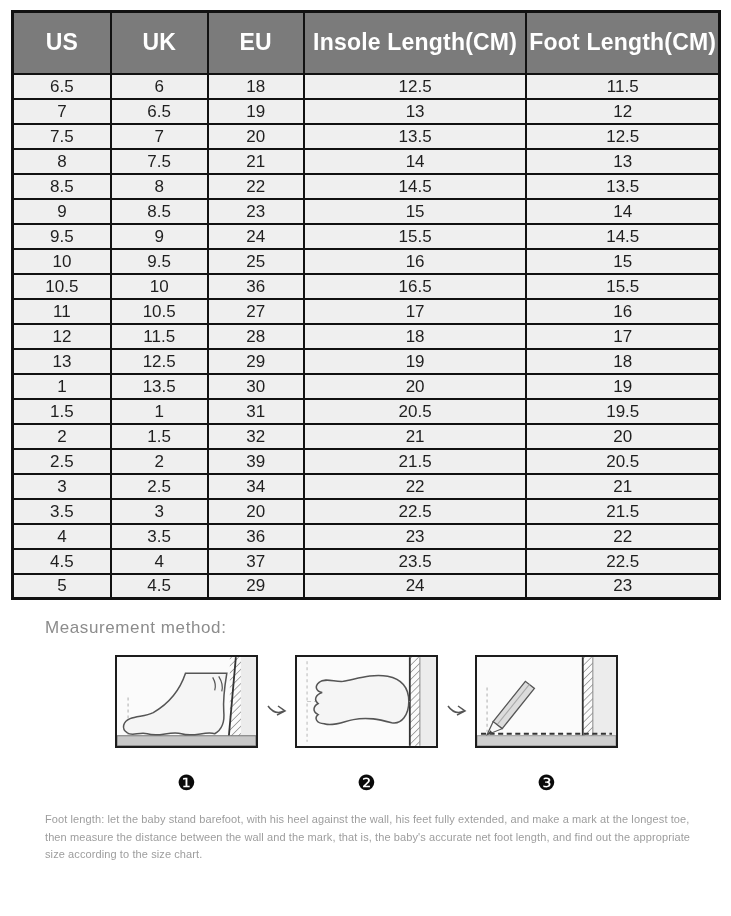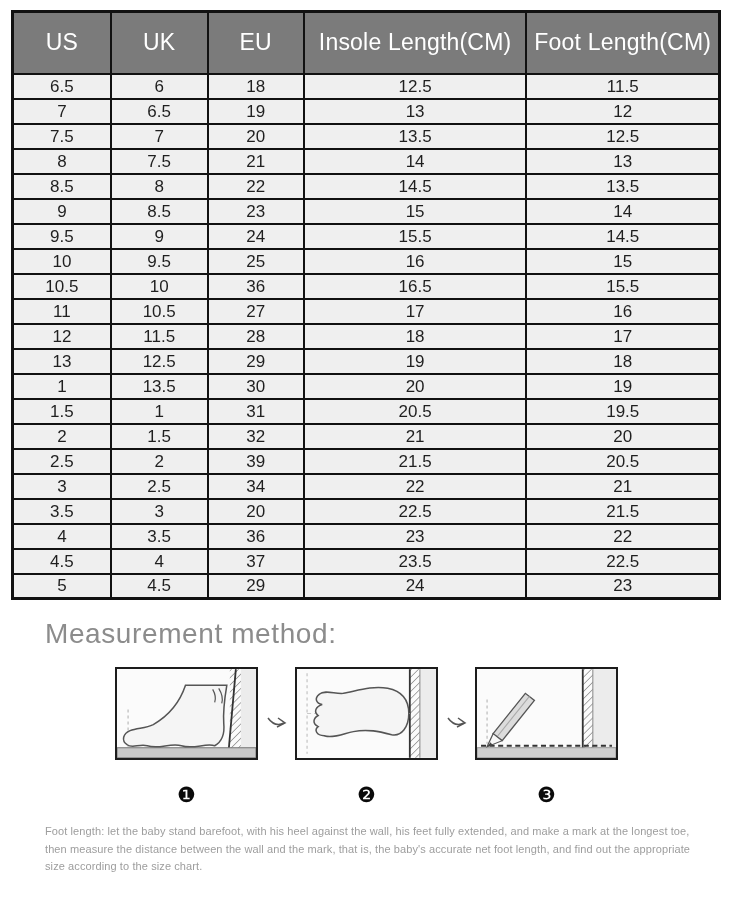--- a/index.html
+++ b/index.html
@@ -23,40 +23,40 @@
     border-collapse:collapse;
     table-layout:fixed;
     width:710px;
     margin:10px 0 0 11px;
     border:3px solid var(--table-border);
   }
   table.size-table th{
     background:var(--header-bg);
     color:var(--header-text);
     font-size:23px;
-    font-weight:400;
+    font-weight:700;
     height:62px;
     border:2px solid var(--table-border);
     text-align:center;
     letter-spacing:0.2px;
   }
   table.size-table td{
     background:var(--row-bg);
     color:var(--body-text);
     font-size:17px;
     height:25px;
     padding:0;
     border:2px solid var(--table-border);
     text-align:center;
     line-height:1;
   }
   
   .measure-heading{
     margin:18px 0 0 45px;
-    font-size:28px;
+    font-size:17px;
     font-weight:500;
     color:var(--heading-text);
     letter-spacing:0.6px;
   }
   .steps{
     display:flex;
     align-items:flex-start;
     margin:17px 0 0 115px;
   }
   .step{

